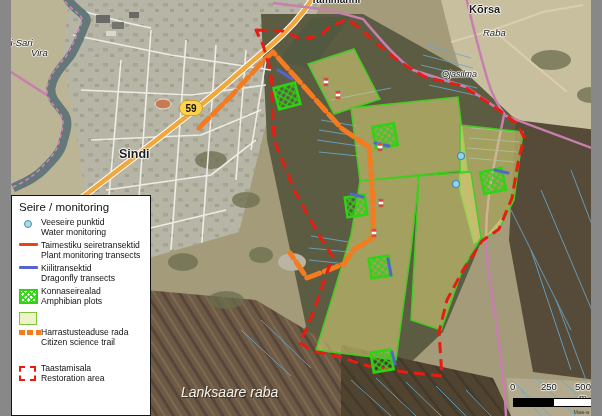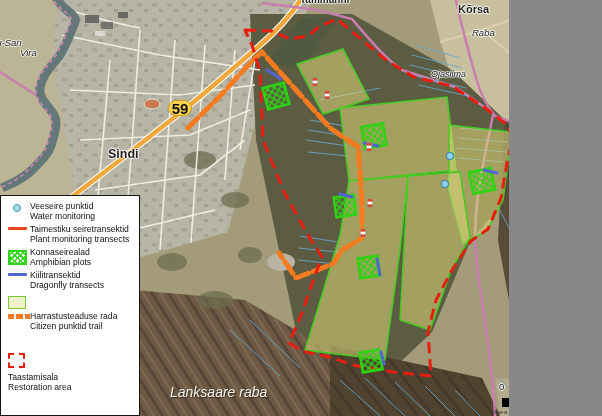--- a/index.html
+++ b/index.html
@@ -1,44 +1,44 @@
 <!DOCTYPE html>
 <html><head>
 <meta charset="utf-8">
 <style>
   html,body{margin:0;padding:0;background:#888;}
-  .stage{position:relative;width:509px;height:416px;overflow:hidden;
-         font-family:"Liberation Sans",sans-serif;background:#a39b79;}
+  .stage{position:relative;width:580px;height:416px;overflow:hidden;
+         font-family:"Liberation Sans",sans-serif;background:#a39b79;margin-left:11px;}
   .stage svg{position:absolute;left:0;top:0;}
   
   .lbl{position:absolute;color:#1c1c1c;white-space:nowrap;
        text-shadow:1px 0 1px #fff,-1px 0 1px #fff,0 1px 1px #fff,0 -1px 1px #fff;}
   .lbl.bold{font-weight:bold;}
   .lbl.it{font-style:italic;text-align:right;}
   .lbl.light{color:#f3f3ee;text-shadow:1px 1px 1px rgba(40,30,20,.8);}
   
   .shield{position:absolute;left:168px;top:100px;width:22px;height:14px;
           background:#ffd24d;border:1.2px solid #caa02a;border-radius:8px;
-          font-size:15px;font-weight:bold;color:#111;display:flex;
+          font-size:10px;font-weight:bold;color:#111;display:flex;
           align-items:center;justify-content:center;}
   
   .scale-ticks span{position:absolute;font-size:9.5px;color:#111;
        text-shadow:1px 0 1px #fff,-1px 0 1px #fff,0 1px 1px #fff,0 -1px 1px #fff;}
   .scale-bar{position:absolute;left:502px;top:398px;width:80px;height:7px;
              border:1px solid #000;display:flex;}
   .scale-bar .b{width:50%;height:100%;background:#000;}
   .scale-bar .w{width:50%;height:100%;background:#fff;}
   .attrib{position:absolute;right:2px;bottom:1px;font-size:5.5px;color:#3a3a3a;}
   
   .legend{position:absolute;left:0;top:195px;width:140px;height:221px;
           background:#fff;border:1.5px solid #141414;box-sizing:border-box;
           padding:5px 4px 0 7px;}
   .lg-title{font-size:11.5px;color:#111;margin-bottom:4px;}
   .lg-item{display:flex;align-items:flex-start;margin-bottom:2px;}
-  .lg-item.gap{margin-top:15px;flex-direction:column;}
+  .lg-item.gap{margin-top:15px;}
   .sym{width:22px;flex:0 0 22px;display:flex;justify-content:flex-start;
        align-items:center;padding-top:3px;}
   .lg-text{font-size:8.6px;line-height:1.22;color:#111;}
   .sym-line{width:19px;height:3px;border-radius:1px;}
   .sym-line.red{background:#e8441c;}
   .sym-line.blue{background:#5565d0;}
   .sym-dot{width:6px;height:6px;border-radius:50%;background:#a8dcec;
            border:1px solid #4a90a8;margin-left:5px;}
   .sym-plot{width:15px;height:11px;border:2px solid #2ed313;
      background:
@@ -249,20 +249,21 @@
     <span style="left:530px;top:381px;">250</span>
     <span style="left:564px;top:381px;text-align:center;">500 m</span>
   </div>
   <div class="scale-bar">
     <div class="b"></div>
     <div class="w"></div>
   </div>
   <span class="attrib">Maa-a</span>
 
   <div class="legend">
+    <div class="lg-title">Seire / monitoring</div>
 
     <div class="lg-item">
       <span class="sym">
           <span class="sym-dot"></span>
         </span>
       <span class="lg-text">
         <div>Veeseire punktid</div>
         <div>Water monitoring</div>
       </span>
     </div>
@@ -272,51 +273,51 @@
           <span class="sym-line red"></span>
         </span>
       <span class="lg-text">
         <div>Taimestiku seiretransektid</div>
         <div>Plant monitoring transects</div>
       </span>
     </div>
 
     <div class="lg-item">
       <span class="sym">
+          <span class="sym-line blue"></span>
+        </span>
+      <span class="lg-text">
+        <div>Kiilitransektid</div>
+        <div>Dragonfly transects</div>
+      </span>
+    </div>
+
+    <div class="lg-item">
+      <span class="sym">
           <span class="sym-plot"></span>
         </span>
       <span class="lg-text">
         <div>Konnaseirealad</div>
         <div>Amphibian plots</div>
       </span>
     </div>
 
     <div class="lg-item">
       <span class="sym">
-          <span class="sym-line blue"></span>
-        </span>
-      <span class="lg-text">
-        <div>Kiilitransektid</div>
-        <div>Dragonfly transects</div>
-      </span>
-    </div>
-
-    <div class="lg-item">
-      <span class="sym">
           <span class="sym-drone"></span>
         </span>
     </div>
 
     <div class="lg-item">
       <span class="sym">
           <span class="sym-trail"></span>
         </span>
       <span class="lg-text">
         <div>Harrastusteaduse rada</div>
-        <div>Citizen punktid trail</div>
+        <div>Citizen science trail</div>
       </span>
     </div>
 
     <div class="lg-item gap">
       <span class="sym">
           <span class="sym-rest"></span>
         </span>
       <span class="lg-text">
         <div>Taastamisala</div>
         <div>Restoration area</div>

